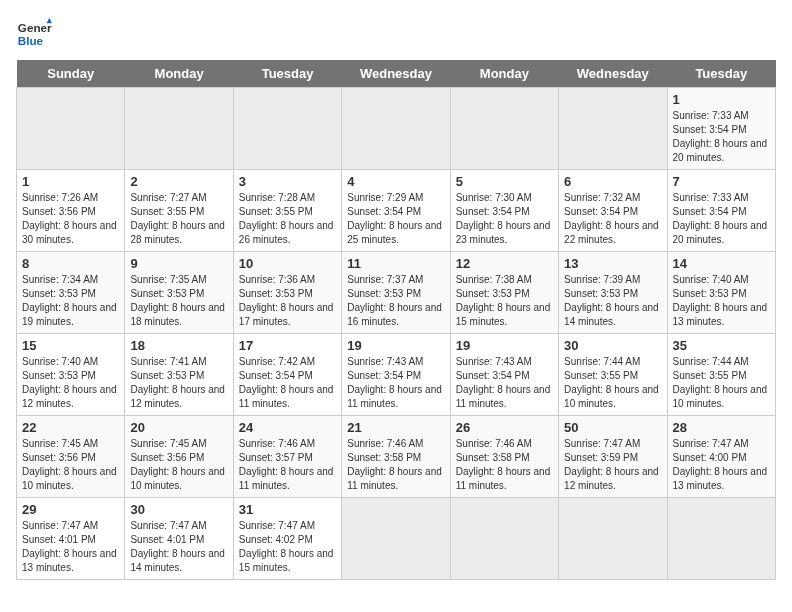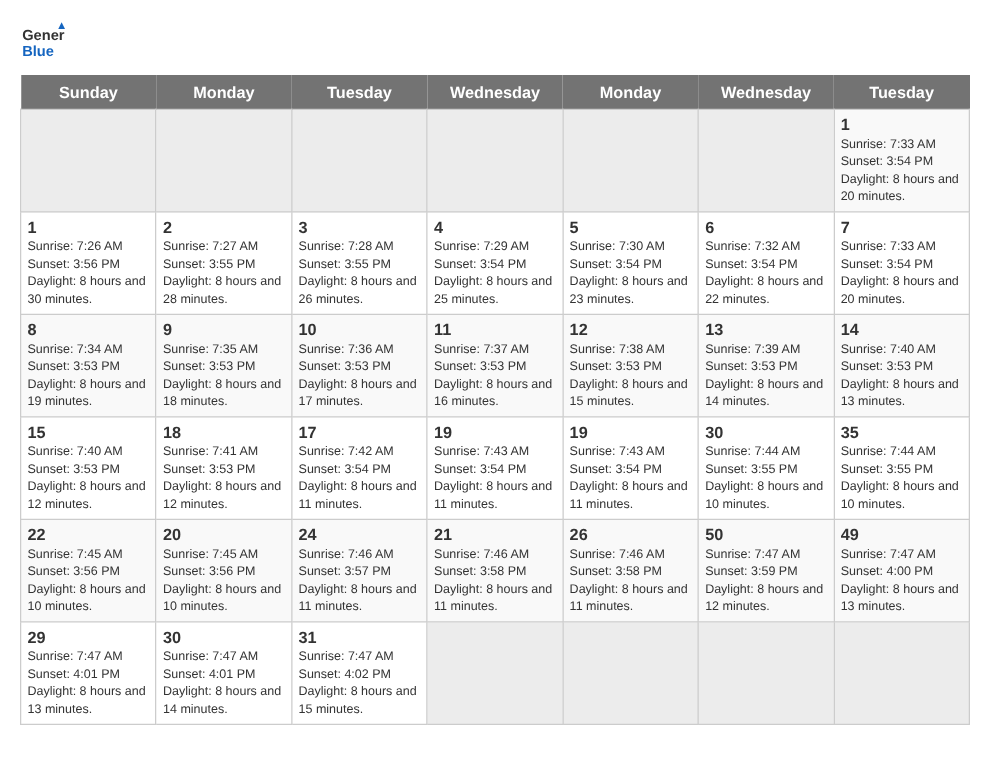--- a/index.html
+++ b/index.html
@@ -227,21 +227,21 @@
         </td>
         <td>
         <div class="day-num">26</div>
         <div class="day-info">Sunrise: 7:46 AM<br>Sunset: 3:58 PM<br>Daylight: 8 hours and 11 minutes.</div>
         </td>
         <td>
         <div class="day-num">50</div>
         <div class="day-info">Sunrise: 7:47 AM<br>Sunset: 3:59 PM<br>Daylight: 8 hours and 12 minutes.</div>
         </td>
         <td>
-        <div class="day-num">49</div>
+        <div class="day-num">28</div>
         <div class="day-info">Sunrise: 7:47 AM<br>Sunset: 4:00 PM<br>Daylight: 8 hours and 13 minutes.</div>
         </td>
       </tr>
       <tr>
         <td>
         <div class="day-num">29</div>
         <div class="day-info">Sunrise: 7:47 AM<br>Sunset: 4:01 PM<br>Daylight: 8 hours and 13 minutes.</div>
         </td>
         <td>
         <div class="day-num">30</div>

